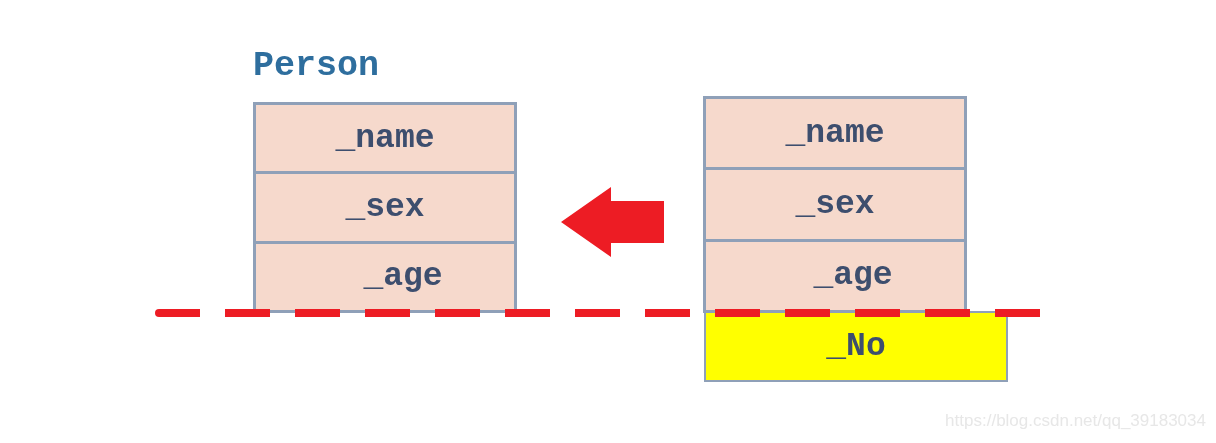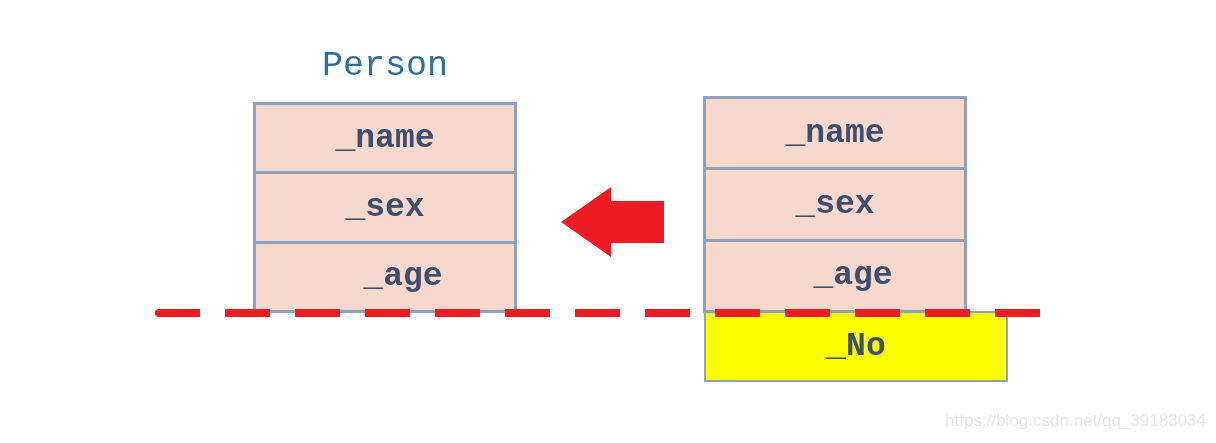--- a/index.html
+++ b/index.html
@@ -9,23 +9,23 @@
     width: 1216px;
     height: 443px;
     background: #ffffff;
     overflow: hidden;
     font-family: "Liberation Mono", "DejaVu Sans Mono", monospace;
   }
 
   .class-title {
     position: absolute;
     width: 264px;
-    text-align: center;
+    text-align: left;
     font-size: 35px;
-    font-weight: normal;
+    font-weight: bold;
     color: var(--title-blue);
     white-space: nowrap;
   }
   .person-title  { left: 253px; top: 46px; }
   .student-title { left: 703px; top: 42px; }
 
   .uml-box {
     position: absolute;
     width: 264px;
     box-sizing: border-box;

